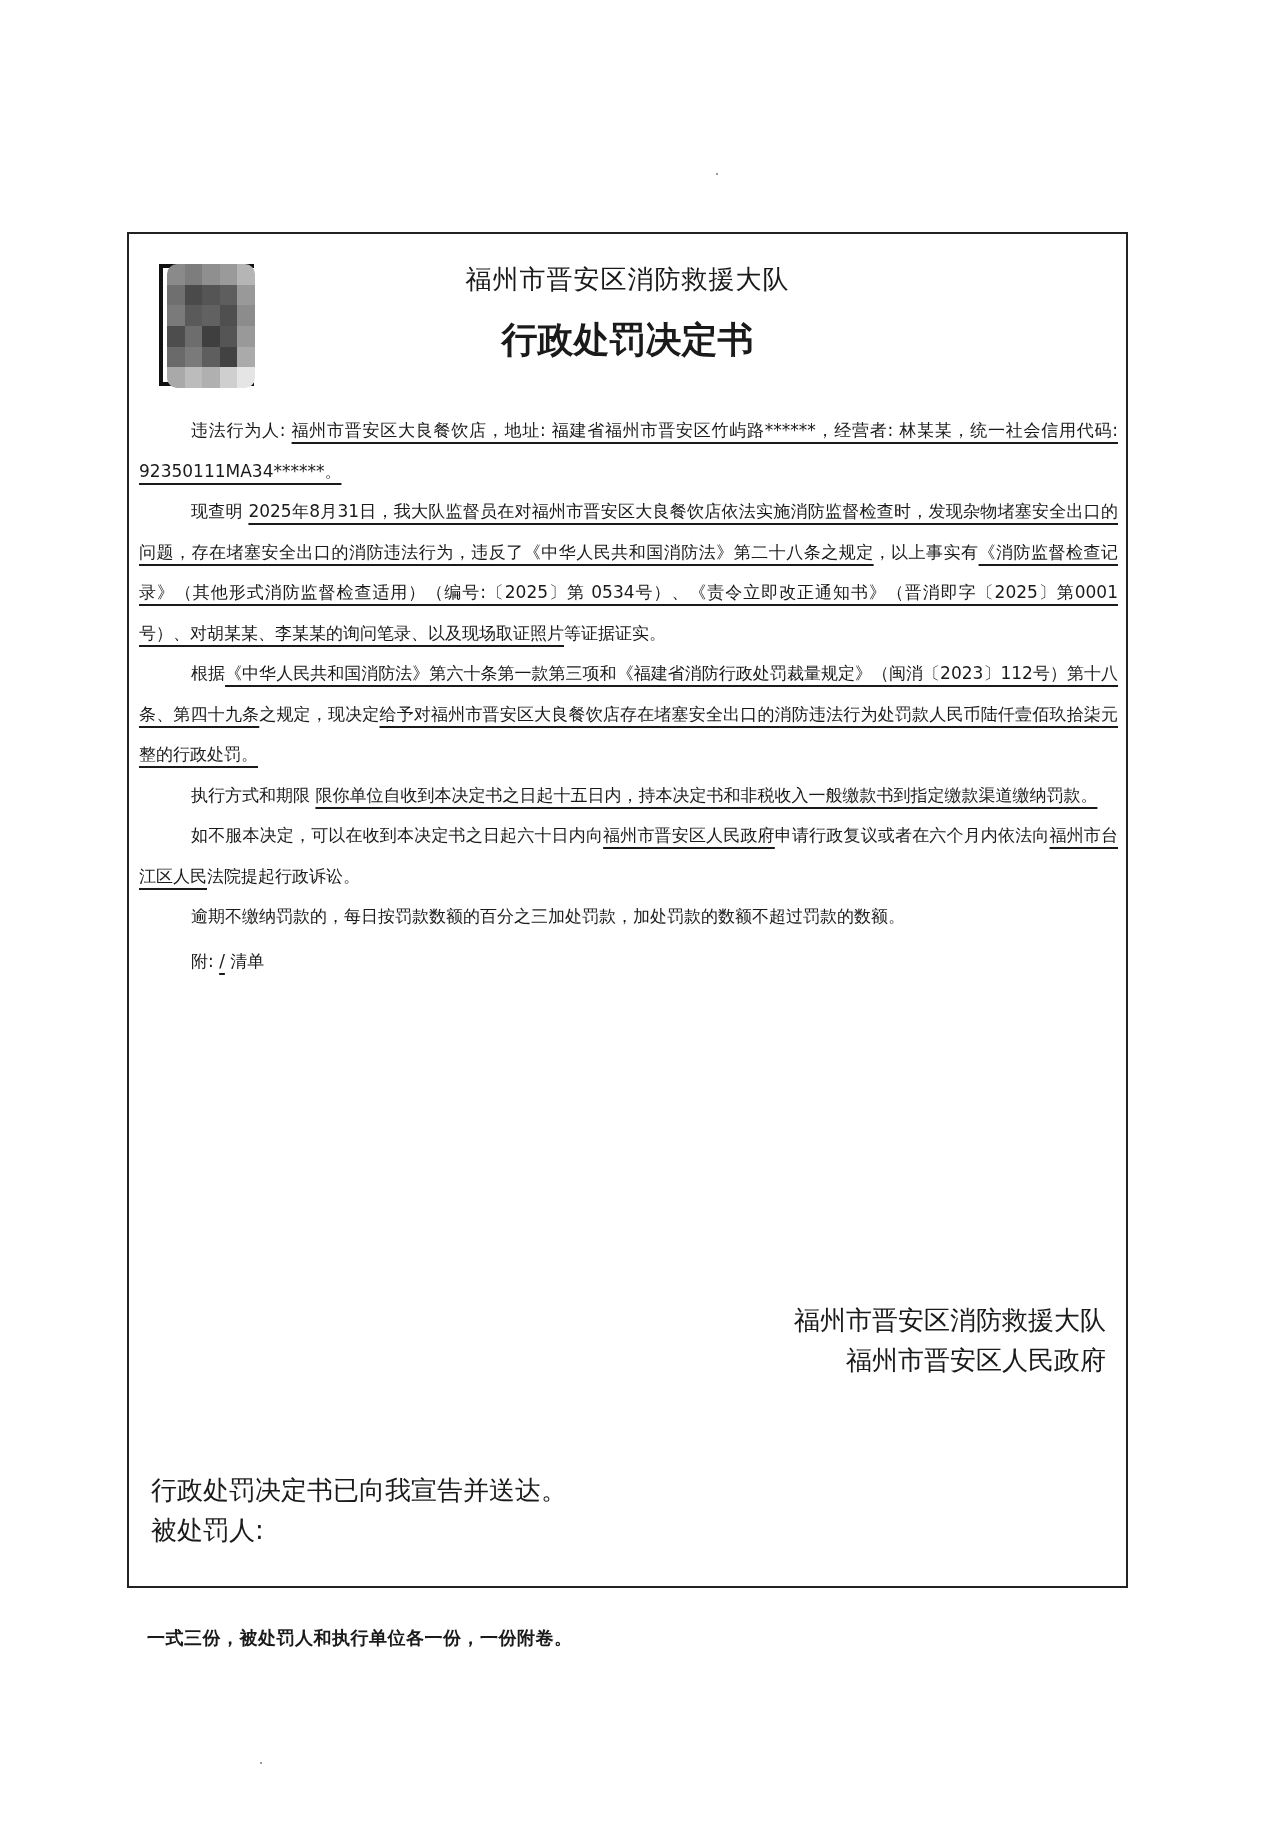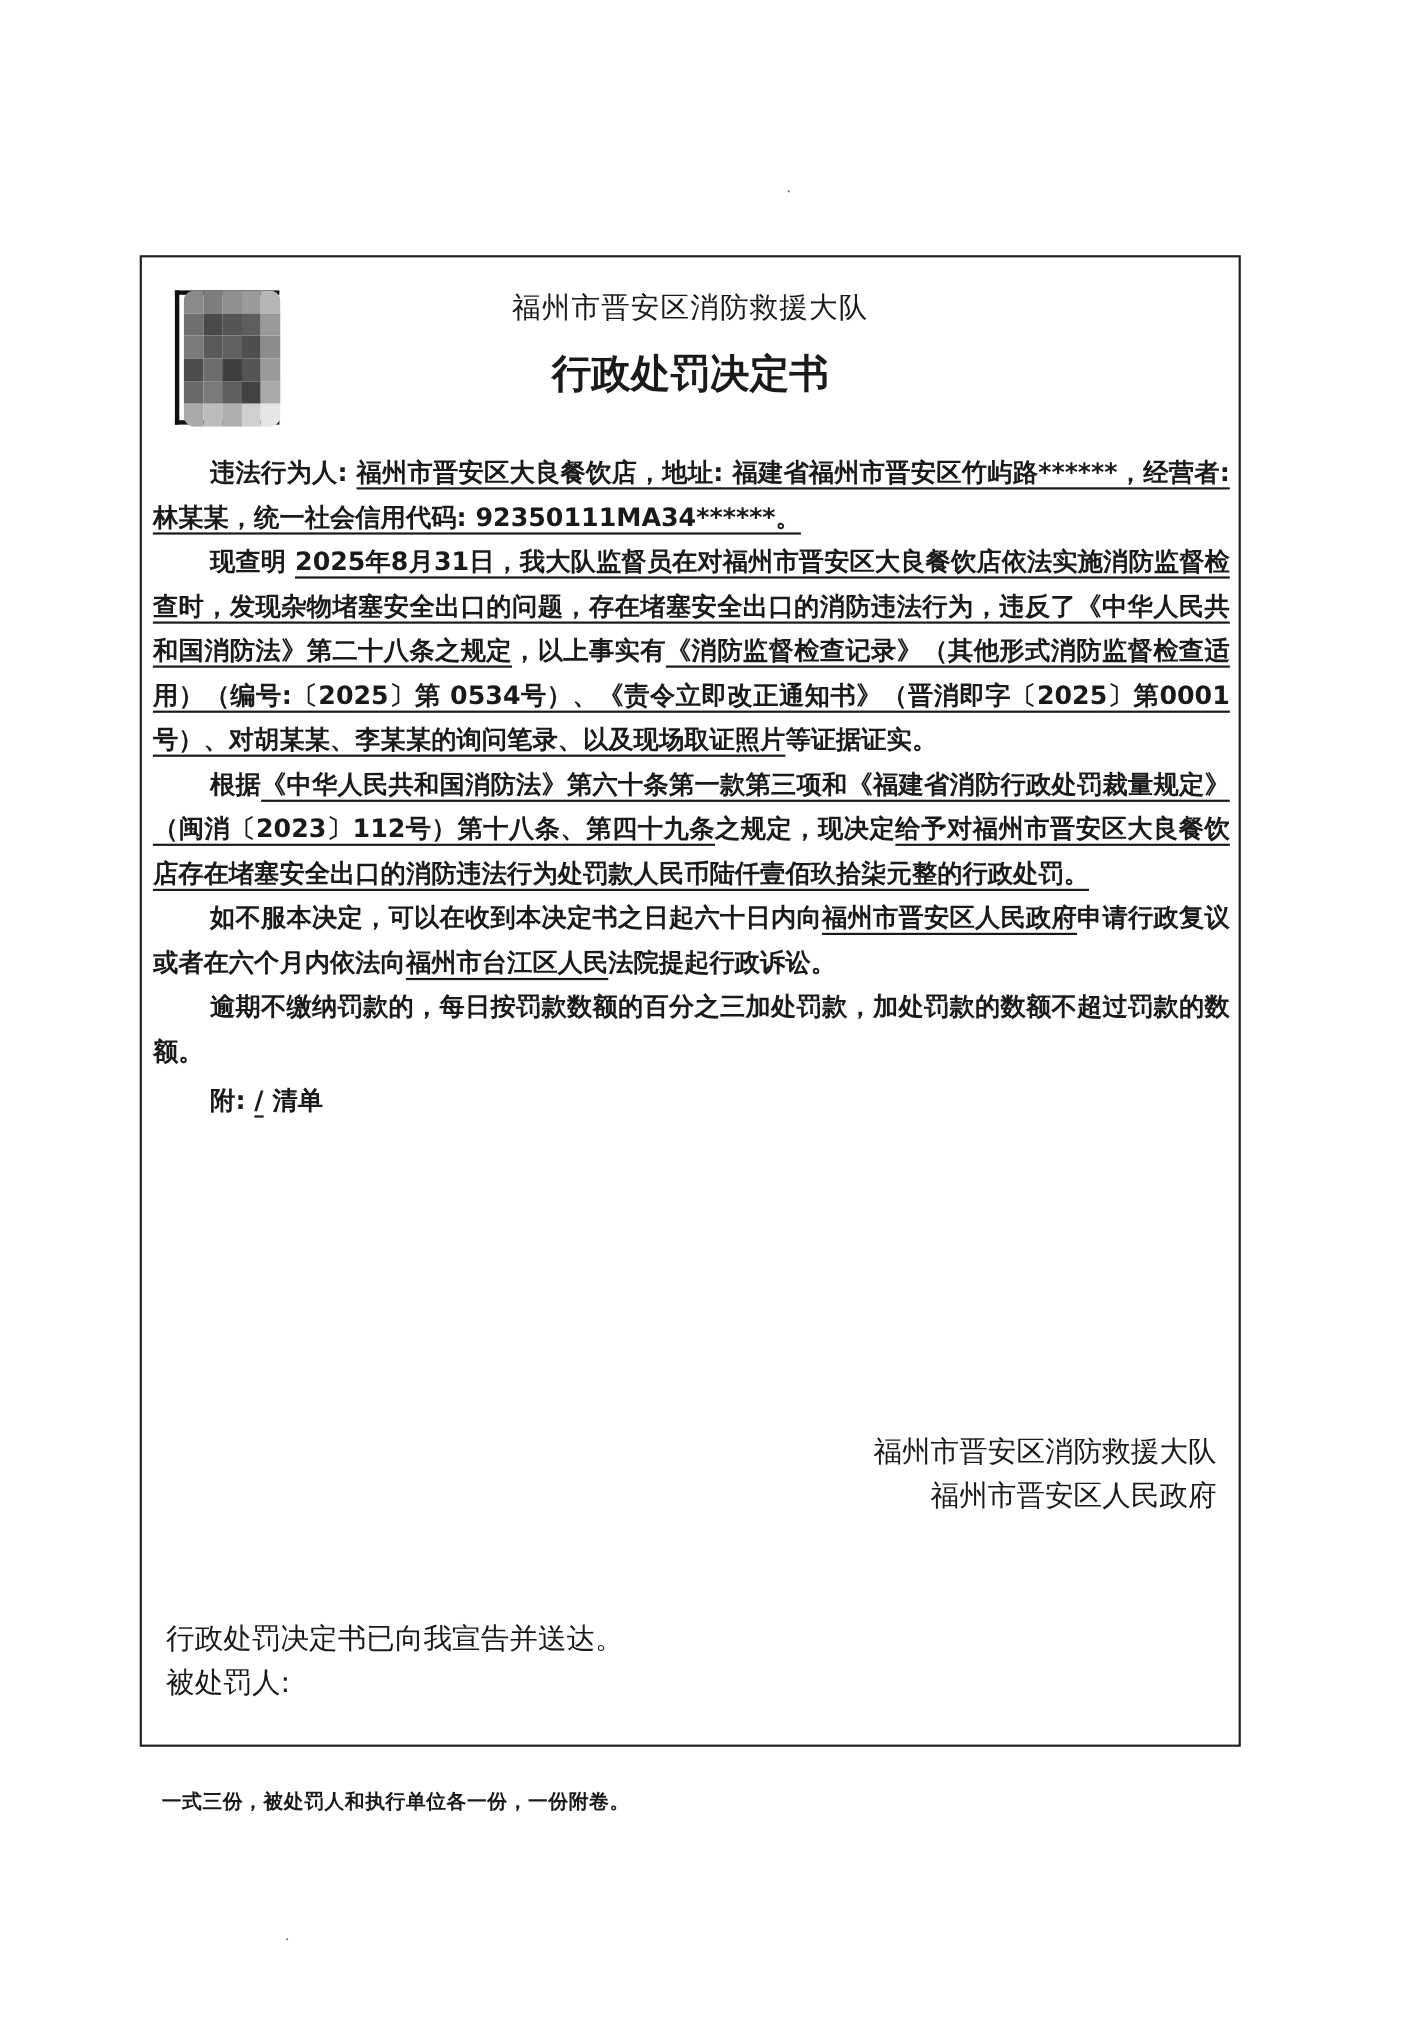--- a/index.html
+++ b/index.html
@@ -87,26 +87,25 @@
       right: 10px;
       top: 136px;
       font-size: 26px;
       font-family: "DejaVu Sans", "Liberation Sans", sans-serif;
     }
     .body-text {
       position: absolute;
       left: 10px;
       right: 8px;
       top: 176px;
-      font-size: 23px;
+      font-size: 17px;
       line-height: 40.5px;
       text-align: justify;
       text-justify: inter-character;
       font-family: "DejaVu Sans", "Liberation Sans", sans-serif;
-      font-weight: bold;
     }
     .para {
       margin: 0;
       text-indent: 52px;
     }
     .u {
       text-decoration: underline;
       text-decoration-thickness: 2px;
       text-underline-offset: 6px;
     }
@@ -197,20 +196,23 @@
     <p class="para">
       <span>违法行为人: </span><span class="u">福州市晋安区大良餐饮店，地址: 福建省福州市晋安区竹屿路******，经营者: 林某某，统一社会信用代码: 92350111MA34******。</span>
     </p>
     <p class="para">
       <span>现查明 </span><span class="u">2025年8月31日，我大队监督员在对福州市晋安区大良餐饮店依法实施消防监督检查时，发现杂物堵塞安全出口的问题，存在堵塞安全出口的消防违法行为，违反了《中华人民共和国消防法》第二十八条之规定</span><span>，以上事实有</span><span class="u">《消防监督检查记录》（其他形式消防监督检查适用）（编号:〔2025〕第 0534号）、《责令立即改正通知书》（晋消即字〔2025〕第0001号）、对胡某某、李某某的询问笔录、以及现场取证照片</span><span>等证据证实。</span>
     </p>
     <p class="para">
       <span>根据</span><span class="u">《中华人民共和国消防法》第六十条第一款第三项和《福建省消防行政处罚裁量规定》（闽消〔2023〕112号）第十八条、第四十九条</span><span>之规定，现决</span><span>定</span><span class="u">给予对福州市晋安区大良餐饮店存在堵塞安全出口的消防违法行为处罚款人民币陆仟壹佰玖拾柒元整的行政处罚。</span>
     </p>
     <p class="para">
+      <span>执行方式和期限 </span><span class="u">限你单位自收到本决定书之日起十五日内，持本决定书和非税收入一般缴款书到指定缴款渠道缴纳罚款。</span>
+    </p>
+    <p class="para">
       <span>如不服本决定，可以在收到本决定书之日起六十日内向</span><span class="u">福州市晋安区人民政府</span><span>申请行政复议或者在六个月内依法向</span><span class="u">福州市台江区人民</span><span>法院提起行政诉讼。</span>
     </p>
     <p class="para">逾期不缴纳罚款的，每日按罚款数额的百分之三加处罚款，加处罚款的数额不超过罚款的数额。</p>
     <p class="attach">
       <span>附: </span><span class="u">/</span><span> 清单</span>
     </p>
   </div>
 
   <div class="signoff">
     <div>福州市晋安区消防救援大队</div>

